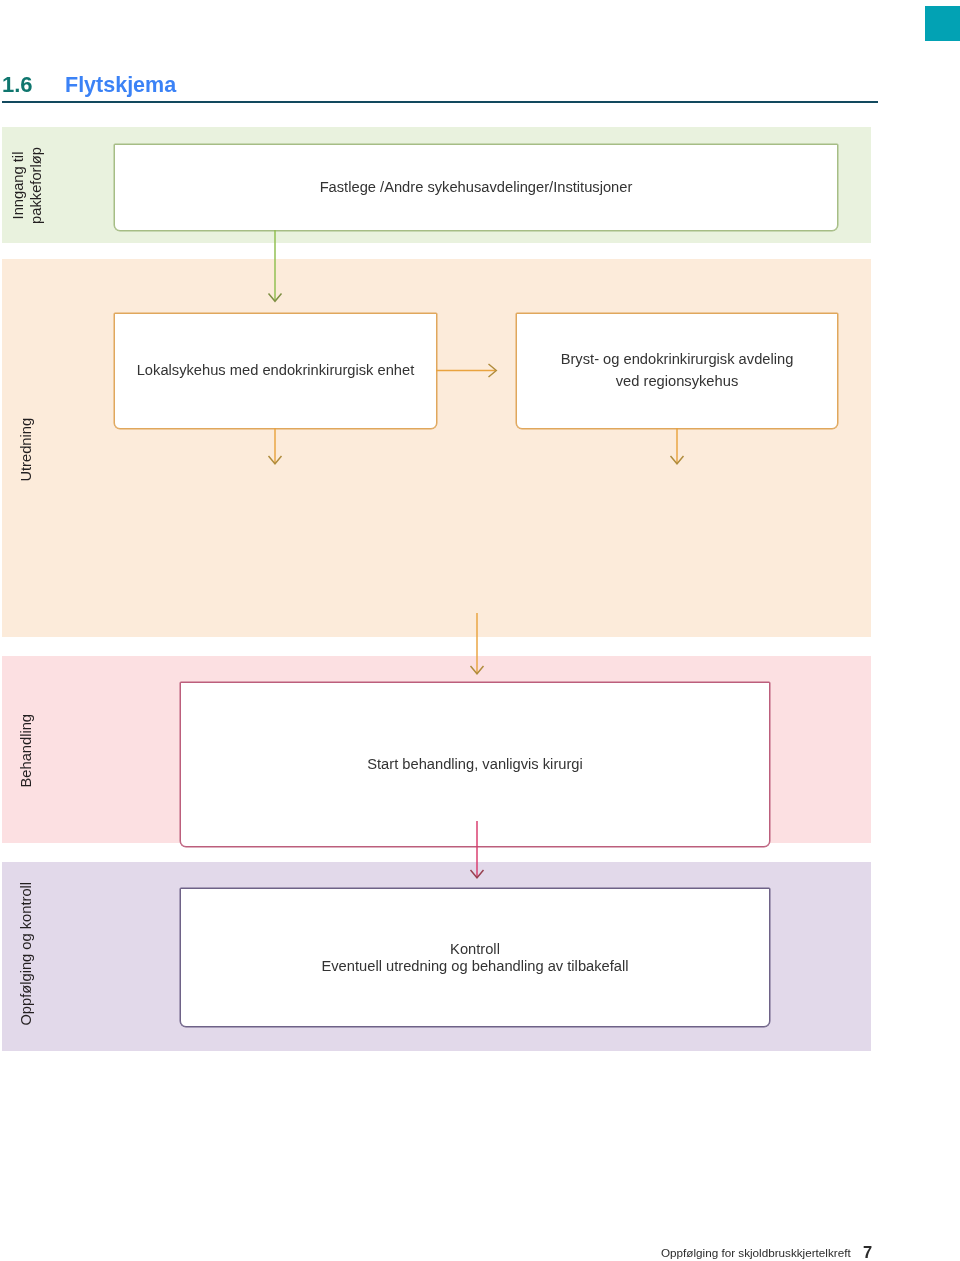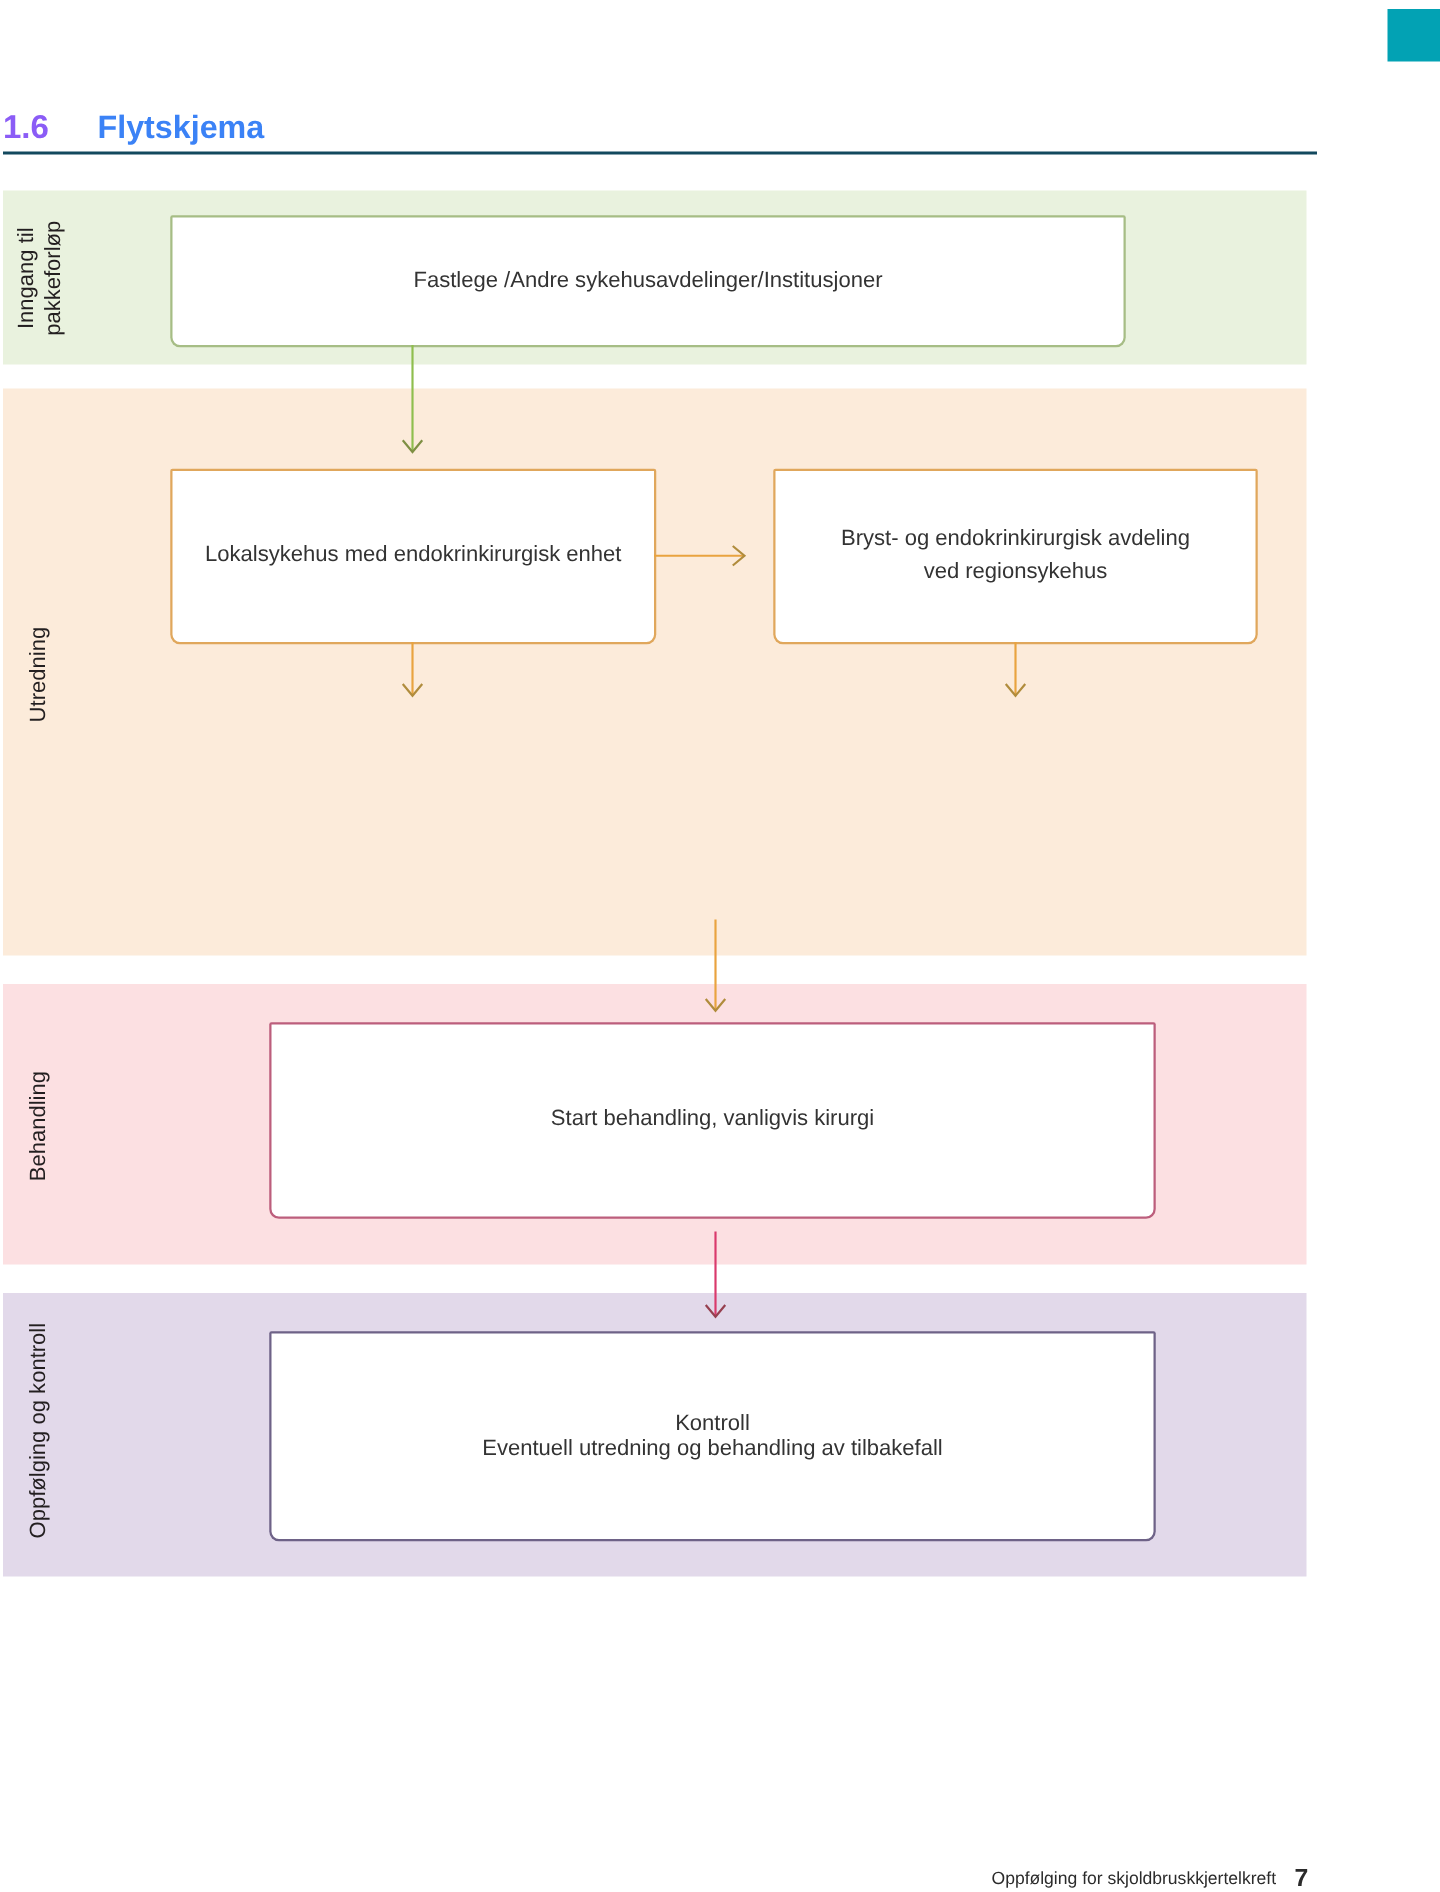--- a/index.html
+++ b/index.html
@@ -5,21 +5,21 @@
 <style>
   html,body{margin:0;padding:0;}
   body{width:960px;height:1261px;background:#ffffff;font-family:"Liberation Sans",sans-serif;position:relative;overflow:hidden;}
   .page{position:absolute;inset:0;transform:translateZ(0);}
 
   
   .teal-mark{position:absolute;left:925px;top:6px;width:35px;height:35px;background:#02A2B4;}
 
   
   .heading{position:absolute;left:2px;top:74px;width:875px;height:32px;}
-  .h-num{position:absolute;left:0px;top:0;font-size:22px;font-weight:bold;color:#8b5cf6;letter-spacing:0px;line-height:22px;}
+  .h-num{position:absolute;left:0px;top:0;font-size:22px;font-weight:bold;color:#0f766e;letter-spacing:0px;line-height:22px;}
   .h-title{position:absolute;left:63px;top:0;font-size:21.5px;font-weight:bold;color:#3b82f6;line-height:22px;}
   .h-rule{position:absolute;left:2px;top:101px;width:876px;height:1.6px;background:#12495E;}
 
   
   .band{position:absolute;left:2px;width:869px;}
   .band-green{top:127px;height:116px;background:#E9F2DE;}
   .band-orange{top:259px;height:378px;background:#FCEBDA;}
   .band-pink{top:656px;height:187px;background:#FCE0E2;}
   .band-purple{top:862px;height:189px;background:#E2D9EA;}
 
@@ -60,35 +60,35 @@
   <div class="band-wrap" style="left:2px;top:261px;width:50px;height:378px;">
       <div class="band-label">Utredning</div>
     </div>
   <div class="band-wrap" style="left:2px;top:657px;width:50px;height:187px;">
       <div class="band-label">Behandling</div>
     </div>
   <div class="band-wrap" style="left:2px;top:859px;width:50px;height:189px;">
       <div class="band-label">Oppfølging og kontroll</div>
     </div>
 
-  <div class="nbox" style="left:114px;top:144px;width:636px;height:86.5px;border:1px solid #A6BD85;box-shadow:0 0 0 0.5px #A6BD85;">
+  <div class="nbox" style="left:114px;top:144px;width:724px;height:86.5px;border:1px solid #A6BD85;box-shadow:0 0 0 0.5px #A6BD85;">
     <span class="nbox-text">Fastlege /Andre sykehusavdelinger/Institusjoner</span>
   </div>
 
   <div class="nbox" style="left:516px;top:313px;width:322px;height:115.5px;border:1px solid #E0A75C;box-shadow:0 0 0 0.5px #E0A75C;">
     <span class="nbox-text">Bryst- og endokrinkirurgisk avdeling
 ved regionsykehus</span>
   </div>
 
   <div class="nbox" style="left:114px;top:313px;width:323px;height:115.5px;border:1px solid #E0A75C;box-shadow:0 0 0 0.5px #E0A75C;">
     <span class="nbox-text">Lokalsykehus med endokrinkirurgisk enhet</span>
   </div>
 
 
-  <div class="nbox" style="left:180px;top:682px;width:590px;height:130px;border:1px solid #BC5E7C;box-shadow:0 0 0 0.5px #BC5E7C;justify-content:center;">
+  <div class="nbox" style="left:180px;top:682px;width:590px;height:165px;border:1px solid #BC5E7C;box-shadow:0 0 0 0.5px #BC5E7C;justify-content:center;">
     <span class="nbox-text">Start behandling, vanligvis kirurgi</span>
   </div>
 
   <div class="nbox" style="left:180px;top:887.5px;width:590px;height:139.5px;border:1px solid #6E6287;box-shadow:0 0 0 0.5px #6E6287;">
     <span class="nbox-text" style="line-height:17.1px;padding-top:2px;">Kontroll
 Eventuell utredning og behandling av tilbakefall</span>
   </div>
 
   <svg class="svgl" viewBox="0 0 960 1261">
     <g fill="none" stroke-width="1.45" stroke-linecap="butt">

